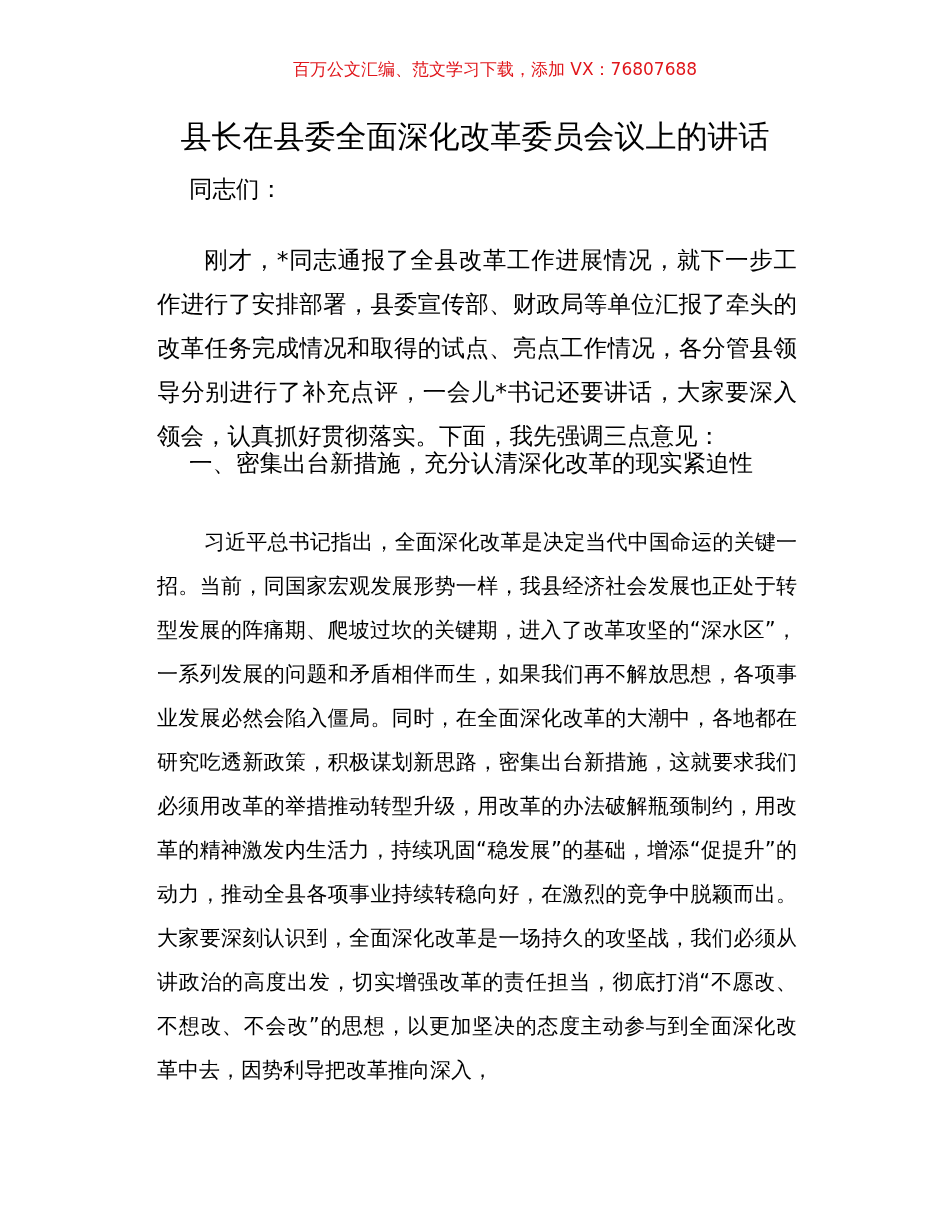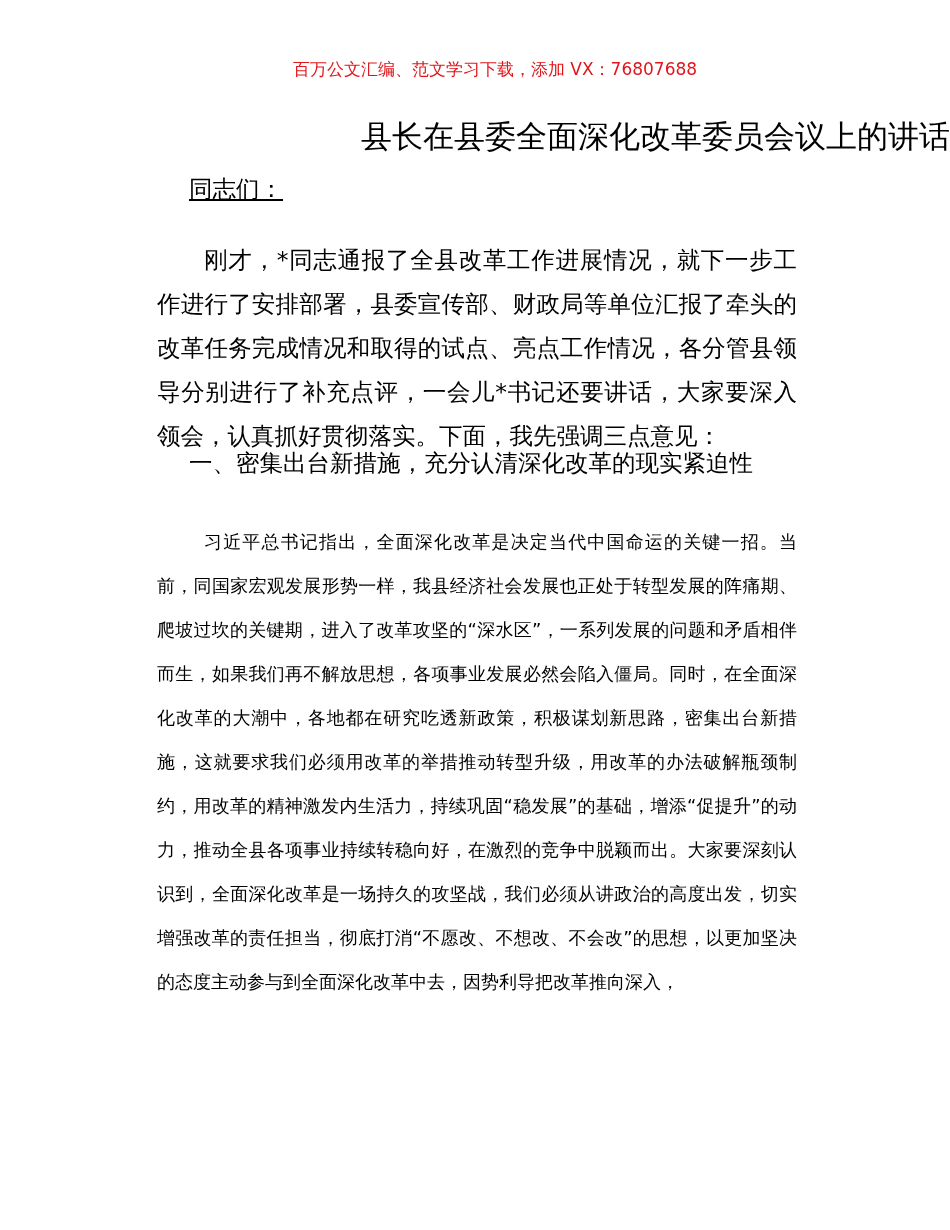--- a/index.html
+++ b/index.html
@@ -1,26 +1,26 @@
 <!DOCTYPE html>
 <html><head>
 <meta charset="utf-8">
 <style>
   html, body { margin:0; padding:0; background:#ffffff; }
   body { width:950px; height:1230px; position:relative; overflow:hidden;
          font-family:"DejaVu Sans","Liberation Sans",sans-serif; color:#000; }
   .header { position:absolute; top:57px; left:0; width:950px; text-align:center;
             font-size:17px; line-height:24px; color:#e0161b;padding-left:20px; }
-  .title { position:absolute; top:114px; left:0; width:950px; text-align:right;
+  .title { position:absolute; top:114px; left:0; width:950px; text-align:center;
            font-size:31px; line-height:44px; color:#000; }
-  .greet { position:absolute; top:172px; left:189px; font-size:23.5px; line-height:34px;text-decoration:underline; }
+  .greet { position:absolute; top:172px; left:189px; font-size:23.5px; line-height:34px; }
   .para { margin:16px; line-height:44px; text-indent:47px; text-align:justify; }
   .p1 { position:absolute; top:222px; left:141px; width:672px; font-size:23.5px; }
   .h1 { position:absolute; top:446px; left:189px; font-size:23.5px; line-height:34px; }
-  .p2 { position:absolute; top:504px; left:141px; width:672px; font-size:18px; }
+  .p2 { position:absolute; top:504px; left:141px; width:672px; font-size:21px; }
 </style>
 </head>
 <body>
 
 <div class="header">百万公文汇编、范文学习下载，添加 VX：76807688</div>
 
 <h1 class="title" style="margin:0;font-weight:normal;">县长在县委全面深化改革委员会议上的讲话</h1>
 
 <div class="greet">同志们：</div>
 

